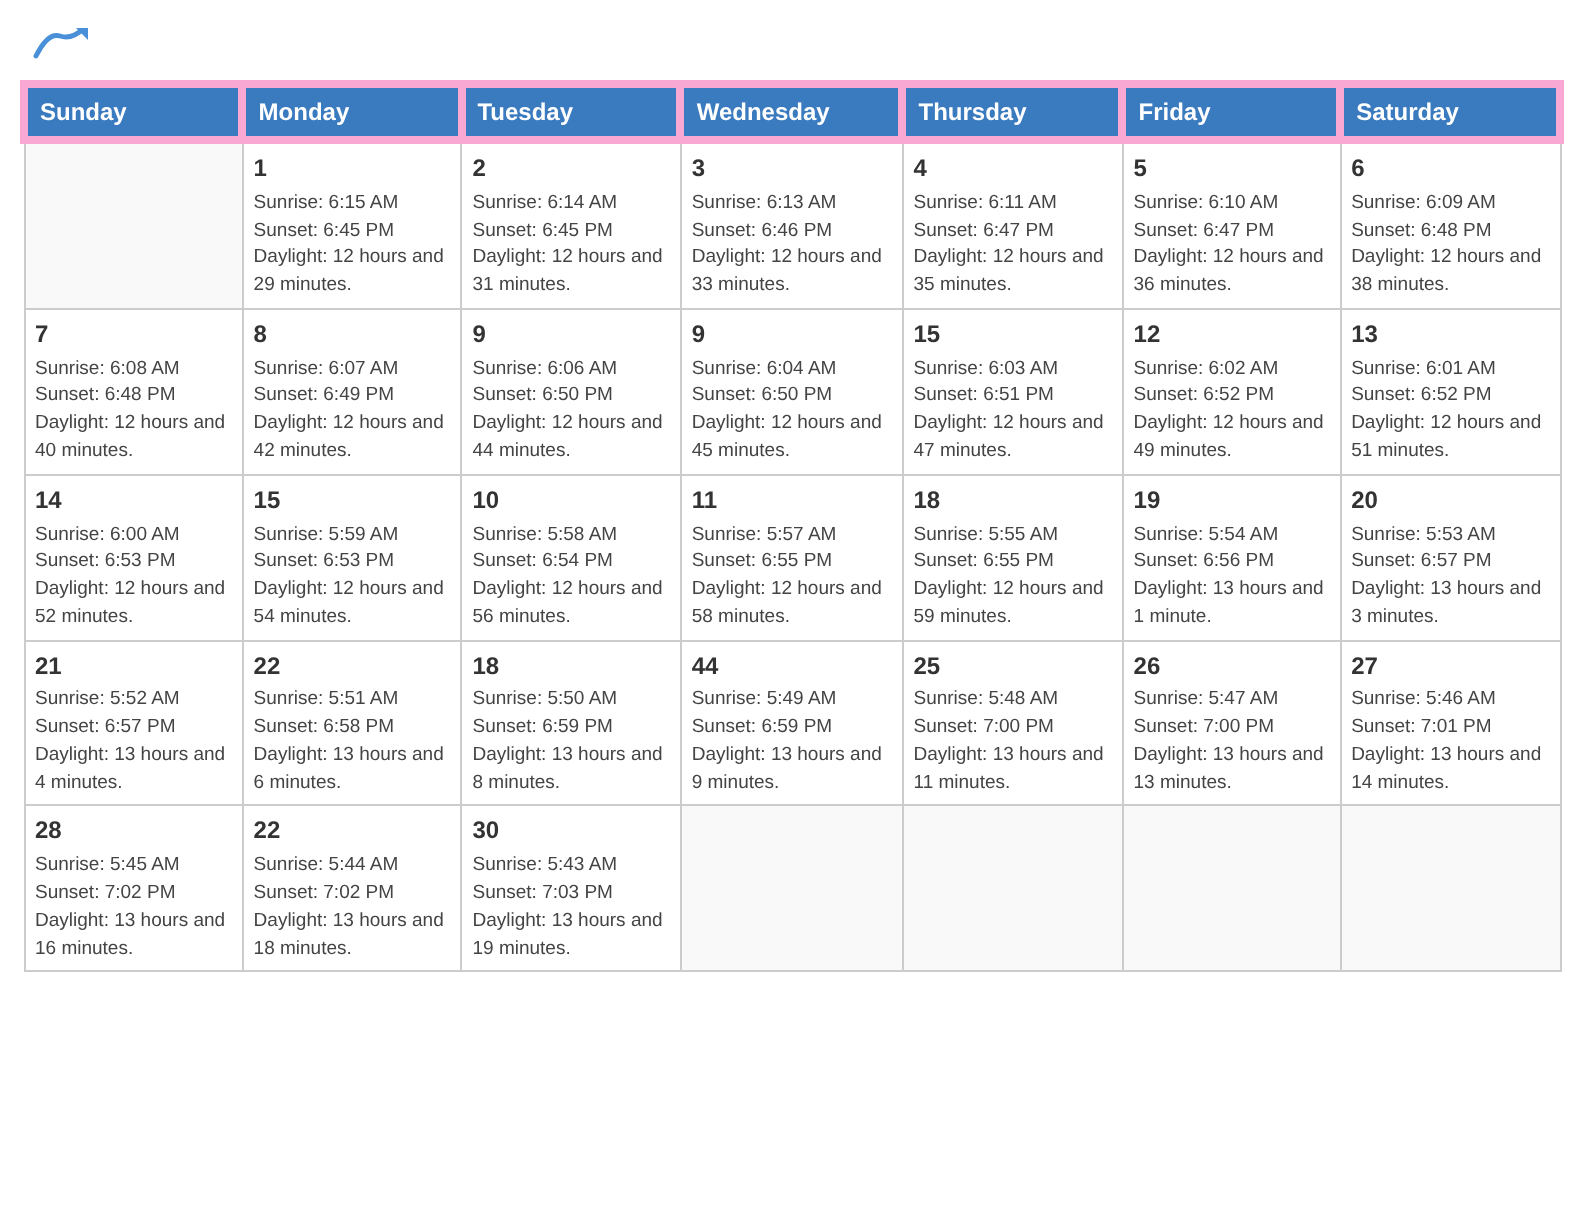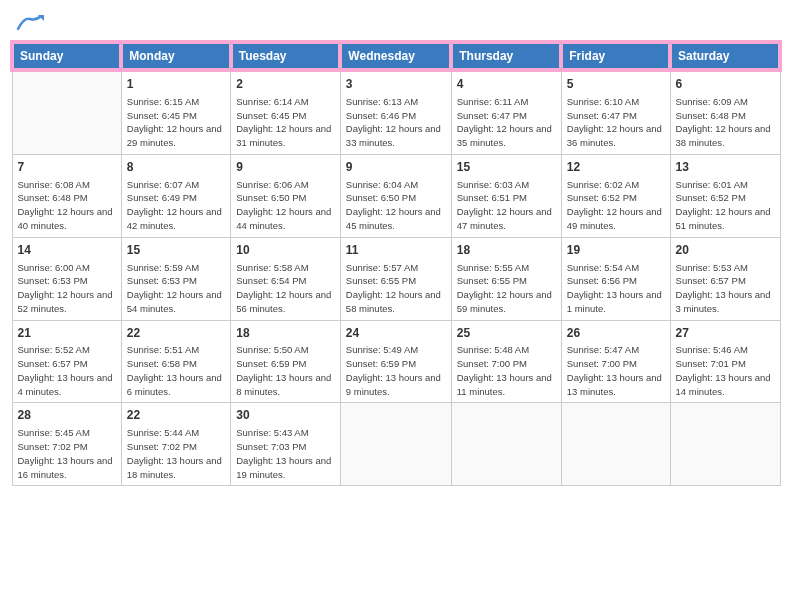--- a/index.html
+++ b/index.html
@@ -202,21 +202,21 @@
         </td>
         <td>
           <span class="day-num">22</span>
           <div class="cell-content">Sunrise: 5:51 AM<br>Sunset: 6:58 PM<br>Daylight: 13 hours and 6 minutes.</div>
         </td>
         <td>
           <span class="day-num">18</span>
           <div class="cell-content">Sunrise: 5:50 AM<br>Sunset: 6:59 PM<br>Daylight: 13 hours and 8 minutes.</div>
         </td>
         <td>
-          <span class="day-num">24</span>
+          <span class="day-num">44</span>
           <div class="cell-content">Sunrise: 5:49 AM<br>Sunset: 6:59 PM<br>Daylight: 13 hours and 9 minutes.</div>
         </td>
         <td>
           <span class="day-num">25</span>
           <div class="cell-content">Sunrise: 5:48 AM<br>Sunset: 7:00 PM<br>Daylight: 13 hours and 11 minutes.</div>
         </td>
         <td>
           <span class="day-num">26</span>
           <div class="cell-content">Sunrise: 5:47 AM<br>Sunset: 7:00 PM<br>Daylight: 13 hours and 13 minutes.</div>
         </td>

